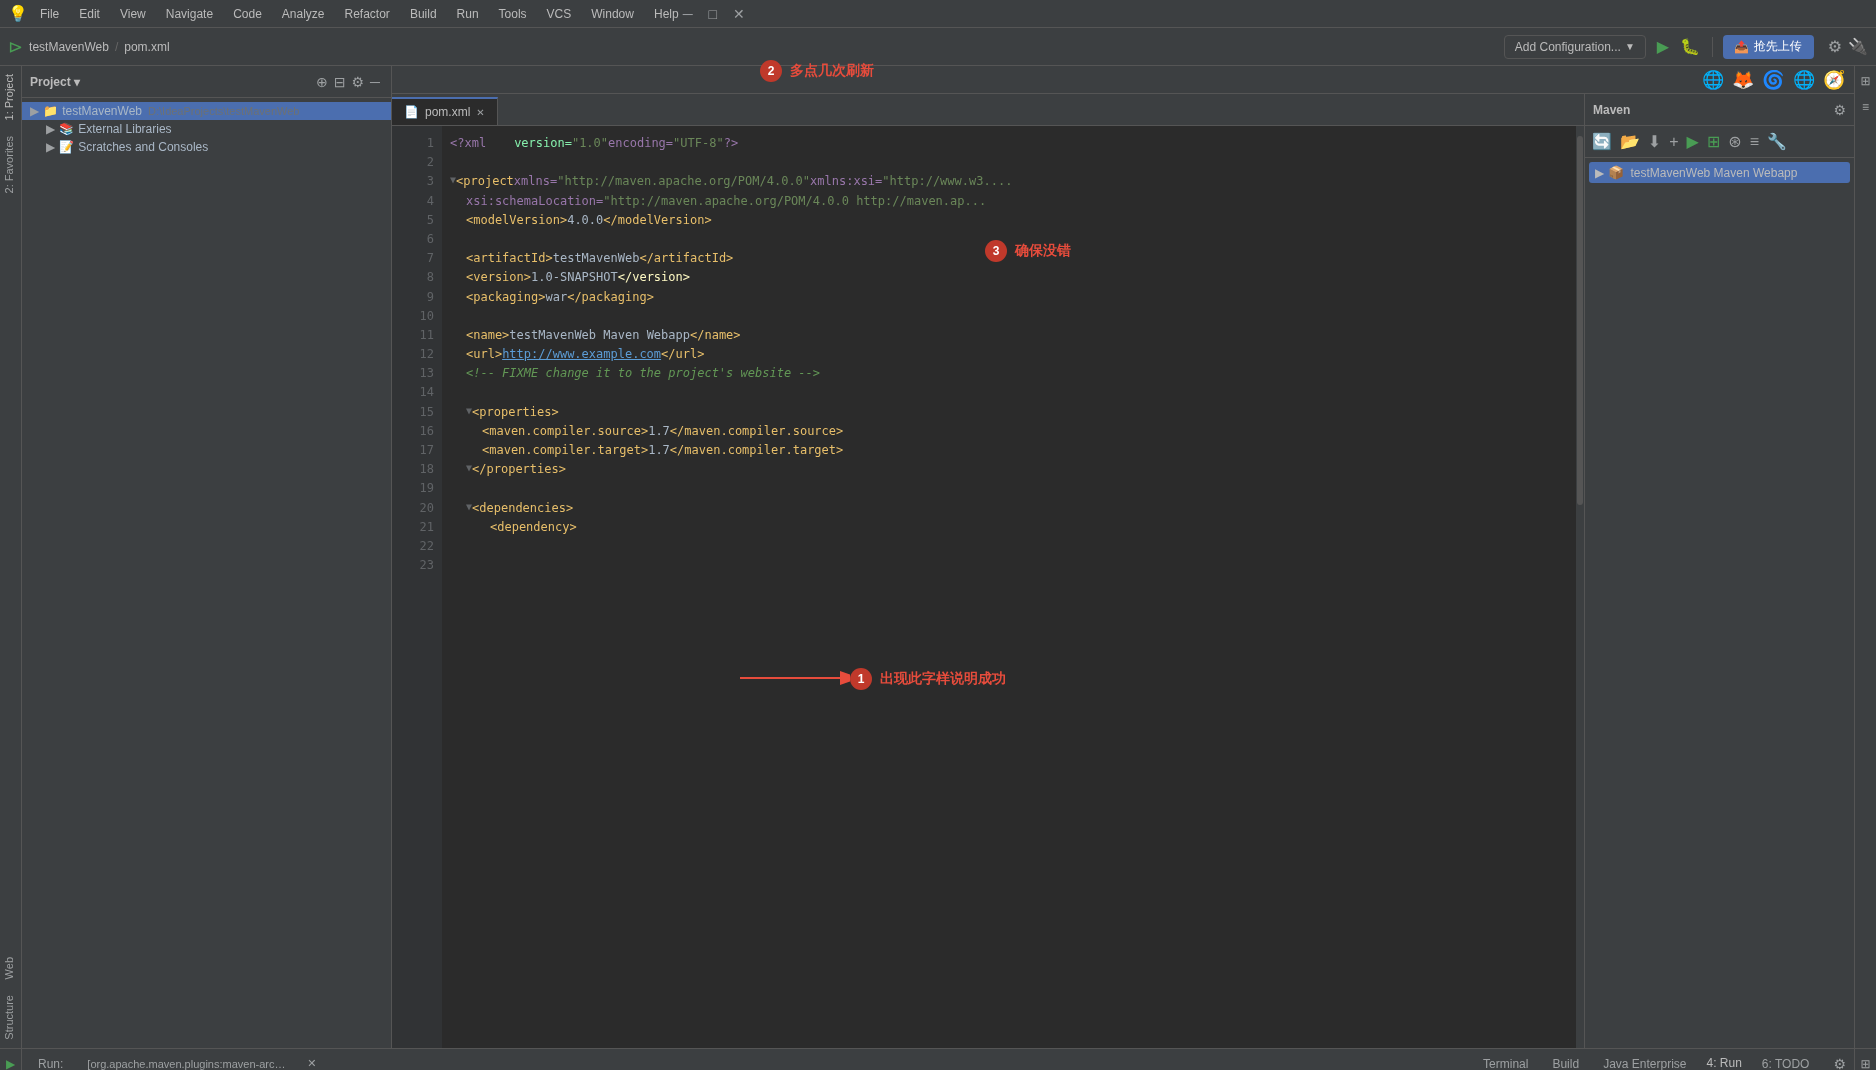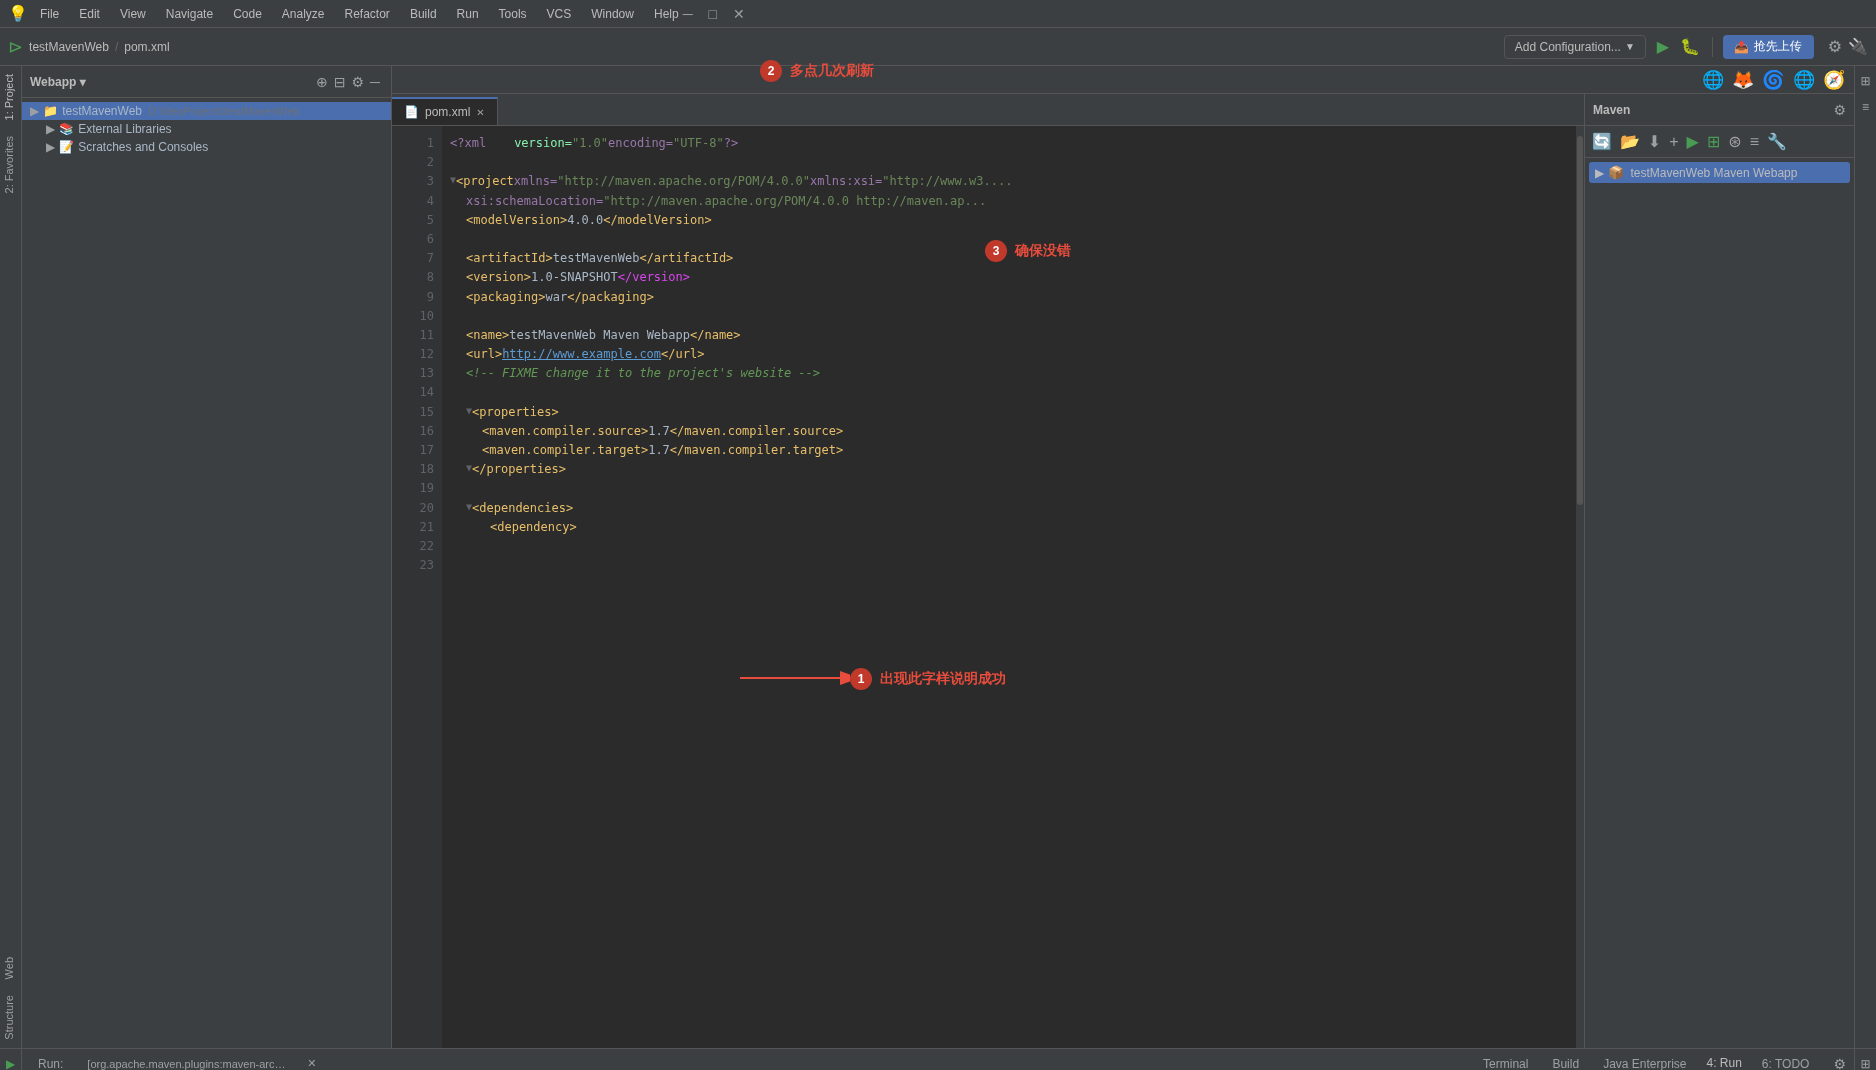--- a/index.html
+++ b/index.html
@@ -138,21 +138,21 @@
   <div id="left-vtabs" style="width:22px; background:#3c3f41; display:flex; flex-direction:column; border-right:1px solid #555; overflow:hidden;">
     <div class="v-tab active" style="writing-mode:vertical-rl; transform:rotate(180deg); font-size:11px; color:#bbbbbb; padding:8px 3px; cursor:pointer; white-space:nowrap;">1: Project</div>
     <div class="v-tab" style="writing-mode:vertical-rl; transform:rotate(180deg); font-size:11px; color:#9da0a2; padding:8px 3px; cursor:pointer; white-space:nowrap;">2: Favorites</div>
     <div style="flex:1;"></div>
     <div class="v-tab" style="writing-mode:vertical-rl; transform:rotate(180deg); font-size:11px; color:#9da0a2; padding:8px 3px; cursor:pointer;">Web</div>
     <div class="v-tab" style="writing-mode:vertical-rl; transform:rotate(180deg); font-size:11px; color:#9da0a2; padding:8px 3px; cursor:pointer;">Structure</div>
   </div>
 
   <div id="project-panel" style="width:370px; background:#3c3f41; border-right:1px solid #555; display:flex; flex-direction:column;">
     <div id="project-panel-header" style="height:32px; display:flex; align-items:center; padding:0 8px; border-bottom:1px solid #555;">
-      <span style="font-size:12px; color:#bbbbbb; font-weight:bold; flex:1;">Webapp ▾</span>
+      <span style="font-size:12px; color:#bbbbbb; font-weight:bold; flex:1;">Project ▾</span>
       <span style="font-size:14px; color:#9da0a2; cursor:pointer; margin:0 3px;">⊕</span>
       <span style="font-size:14px; color:#9da0a2; cursor:pointer; margin:0 3px;">⊟</span>
       <span style="font-size:14px; color:#9da0a2; cursor:pointer; margin:0 3px;">⚙</span>
       <span style="font-size:14px; color:#9da0a2; cursor:pointer; margin:0 3px;">─</span>
     </div>
     <div id="project-tree" style="flex:1; overflow-y:auto; padding:4px 0;">
 
       <div class="tree-item selected" style="padding:2px 8px;">
         <span style="color:#9da0a2; margin-right:4px;">▶</span>
         <span style="color:#e8bf6a; margin-right:4px;">📁</span>
@@ -254,21 +254,21 @@
               </div>
             <div class="code-line">&nbsp;</div>
             <div class="code-line" style="padding-left:16px;">
                 <span style="color:#e8bf6a;">&lt;artifactId&gt;</span>
                 <span style="color:#a9b7c6;">testMavenWeb</span>
                 <span style="color:#e8bf6a;">&lt;/artifactId&gt;</span>
               </div>
             <div class="code-line" style="padding-left:16px;">
                 <span style="color:#e8bf6a;">&lt;version&gt;</span>
                 <span style="color:#a9b7c6;">1.0-SNAPSHOT</span>
-                <span style="color:#d946ef;">&lt;/version&gt;</span>
+                <span style="color:#fef9c3;">&lt;/version&gt;</span>
               </div>
             <div class="code-line" style="padding-left:16px;">
                 <span style="color:#e8bf6a;">&lt;packaging&gt;</span>
                 <span style="color:#a9b7c6;">war</span>
                 <span style="color:#e8bf6a;">&lt;/packaging&gt;</span>
               </div>
             <div class="code-line">&nbsp;</div>
             <div class="code-line" style="padding-left:16px;">
                 <span style="color:#e8bf6a;">&lt;name&gt;</span>
                 <span style="color:#a9b7c6;">testMavenWeb Maven Webapp</span>

